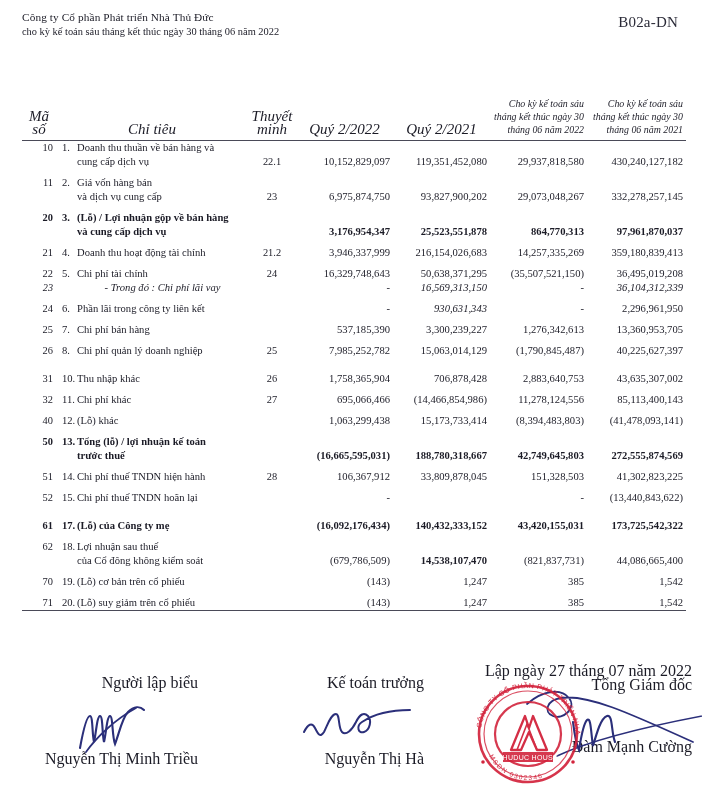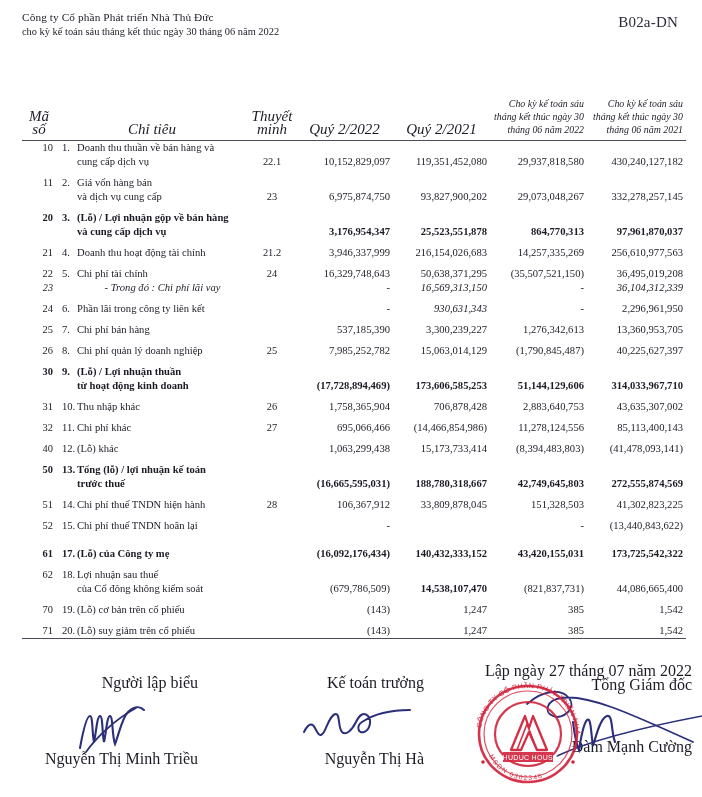--- a/index.html
+++ b/index.html
@@ -241,21 +241,21 @@
         <tr class="rowspacer">
           <td colspan="7"></td>
         </tr>
         <tr class="">
           <td class="code">21</td>
           <td class="label"><span class="idx">4.</span>Doanh thu hoạt động tài chính</td>
           <td class="note">21.2</td>
           <td class="num">3,946,337,999</td>
           <td class="num">216,154,026,683</td>
           <td class="num">14,257,335,269</td>
-          <td class="num">256,610,977,563</td>
+          <td class="num">359,180,839,413</td>
         </tr>
         <tr class="rowspacer">
           <td colspan="7"></td>
         </tr>
         <tr class="">
           <td class="code">22</td>
           <td class="label"><span class="idx">5.</span>Chi phí tài chính</td>
           <td class="note">24</td>
           <td class="num">16,329,748,643</td>
           <td class="num">50,638,371,295</td>
@@ -304,29 +304,20 @@
           <td class="code">26</td>
           <td class="label"><span class="idx">8.</span>Chi phí quản lý doanh nghiệp</td>
           <td class="note">25</td>
           <td class="num">7,985,252,782</td>
           <td class="num">15,063,014,129</td>
           <td class="num">(1,790,845,487)</td>
           <td class="num">40,225,627,397</td>
         </tr>
         <tr class="rowspacer">
           <td colspan="7"></td>
-        </tr>
-        <tr class="bold">
-          <td class="code">30</td>
-          <td class="label"><span class="idx">9.</span>(Lỗ) / Lợi nhuận thuần<span class="lbl-2nd">từ hoạt động kinh doanh</span></td>
-          <td class="note v-lower"></td>
-          <td class="num v-lower">(17,728,894,469)</td>
-          <td class="num v-lower">173,606,585,253</td>
-          <td class="num v-lower">51,144,129,606</td>
-          <td class="num v-lower">314,033,967,710</td>
         </tr>
         <tr class="rowspacer">
           <td colspan="7"></td>
         </tr>
         <tr class="">
           <td class="code">31</td>
           <td class="label"><span class="idx">10.</span>Thu nhập khác</td>
           <td class="note">26</td>
           <td class="num">1,758,365,904</td>
           <td class="num">706,878,428</td>

